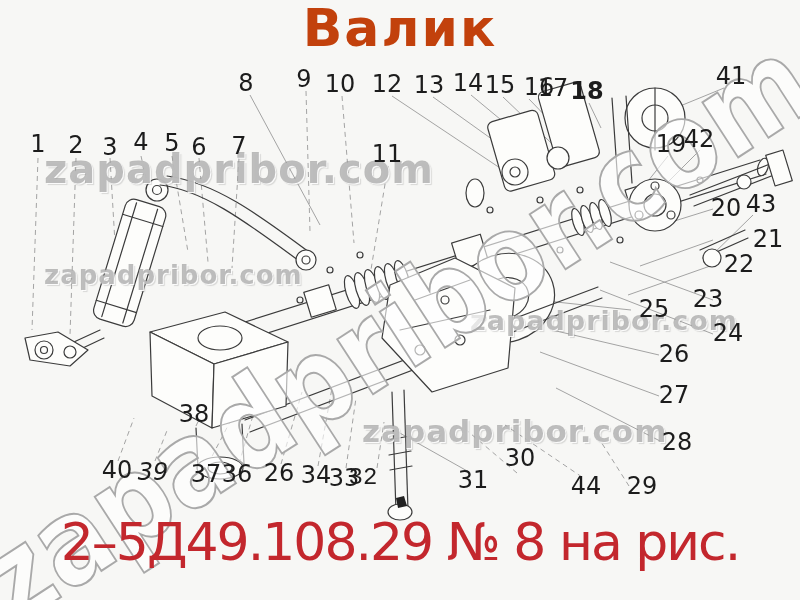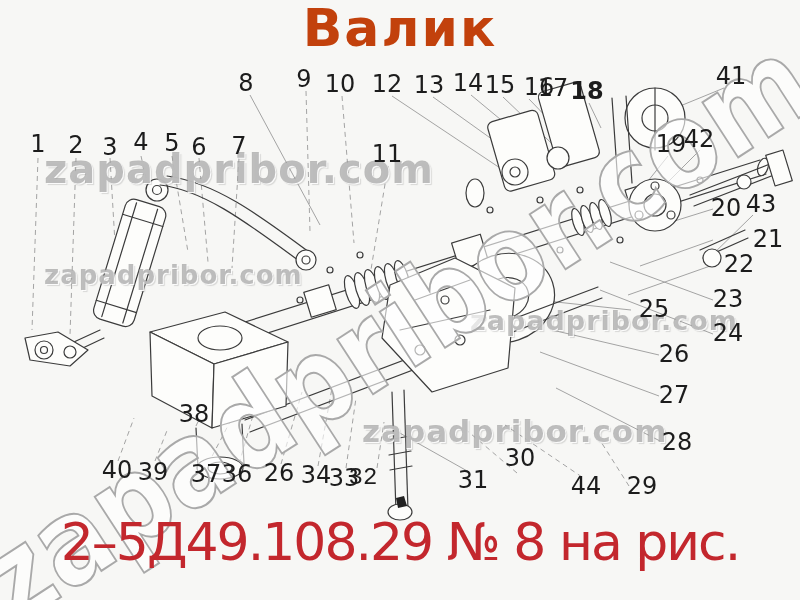--- a/index.html
+++ b/index.html
@@ -259,37 +259,37 @@
       <span class="callout" style="left: 429px; top: 85px;">13</span>
       <span class="callout" style="left: 468px; top: 83px;">14</span>
       <span class="callout" style="left: 500px; top: 85px;">15</span>
       <span class="callout" style="left: 527px; top: 87px; margin-left: 12px;">16</span>
       <span class="callout" style="left: 553px; top: 88px;">17</span>
       <span class="callout" style="left: 587px; top: 91px; font-weight: bold;">18</span>
       <span class="callout" style="left: 671px; top: 144px;">19</span>
       <span class="callout" style="left: 726px; top: 208px;">20</span>
       <span class="callout" style="left: 768px; top: 239px;">21</span>
       <span class="callout" style="left: 727px; top: 264px; margin-left: 12px;">22</span>
-      <span class="callout" style="left: 728px; top: 299px;">23</span>
+      <span class="callout" style="left: 708px; top: 299px;">23</span>
       <span class="callout" style="left: 728px; top: 333px;">24</span>
       <span class="callout" style="left: 646px; top: 309px; margin-left: 8px;">25</span>
       <span class="callout" style="left: 674px; top: 354px;">26</span>
       <span class="callout" style="left: 674px; top: 395px;">27</span>
       <span class="callout" style="left: 677px; top: 442px;">28</span>
       <span class="callout" style="left: 642px; top: 486px;">29</span>
       <span class="callout" style="left: 520px; top: 458px; text-align: center;">30</span>
       <span class="callout" style="left: 473px; top: 480px;">31</span>
       <span class="callout" style="left: 363px; top: 478px; font-family: Liberation Mono, monospace;">32</span>
       <span class="callout" style="left: 344px; top: 478px;">33</span>
       <span class="callout" style="left: 316px; top: 475px;">34</span>
       <span class="callout" style="left: 279px; top: 473px;">26</span>
       <span class="callout" style="left: 237px; top: 474px;">36</span>
       <span class="callout" style="left: 206px; top: 474px;">37</span>
       <span class="callout" style="left: 194px; top: 414px;">38</span>
-      <span class="callout" style="left: 153px; top: 472px;">39</span>
+      <span class="callout" style="left: 153px; top: 472px; font-style: italic;">39</span>
       <span class="callout" style="left: 117px; top: 470px;">40</span>
       <span class="callout" style="left: 731px; top: 76px;">41</span>
       <span class="callout" style="left: 699px; top: 139px;">42</span>
       <span class="callout" style="left: 761px; top: 204px;">43</span>
       <span class="callout" style="left: 586px; top: 486px;">44</span>
     </div>
 
   <div class="title">Валик</div>
 
   <div class="caption">2–5Д49.108.29 № 8 на рис.</div>

